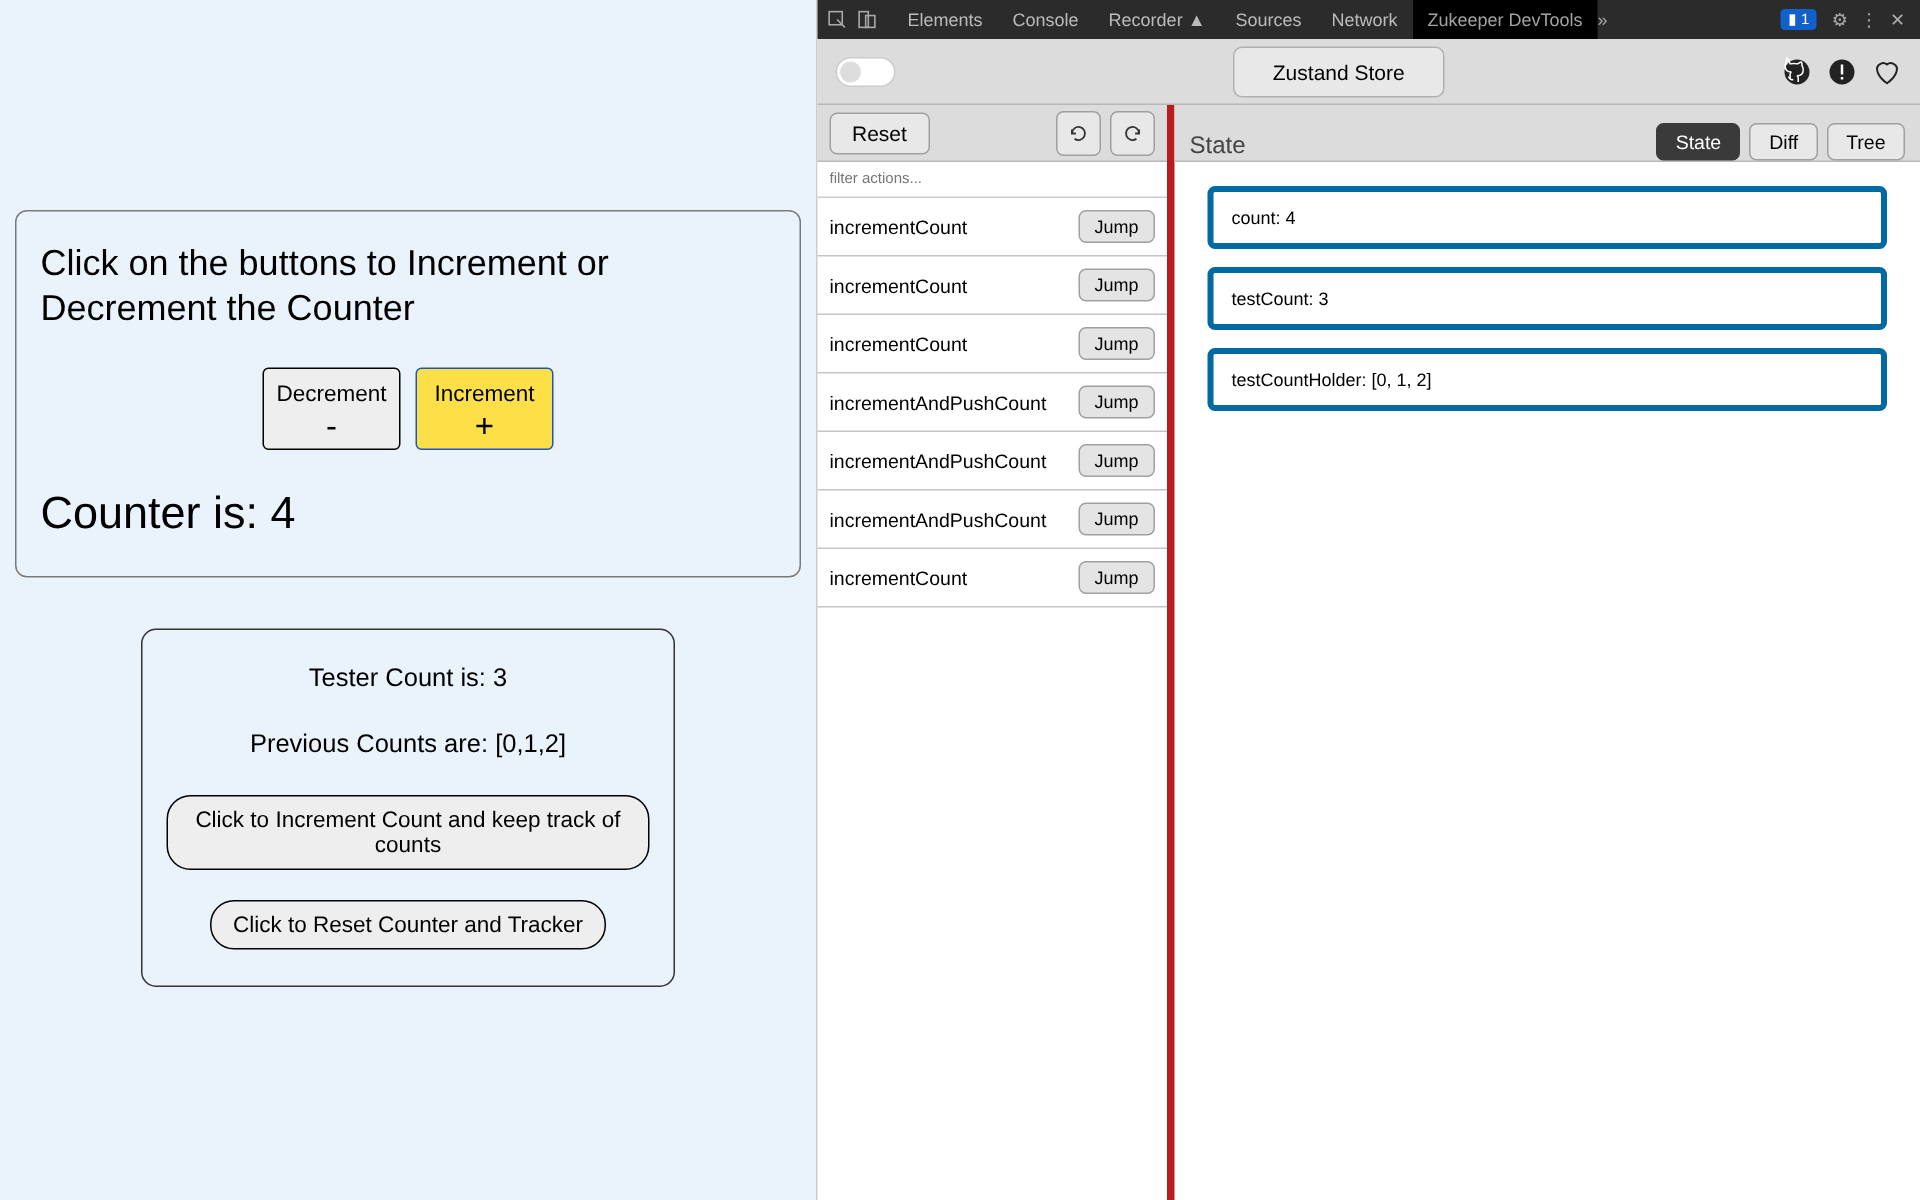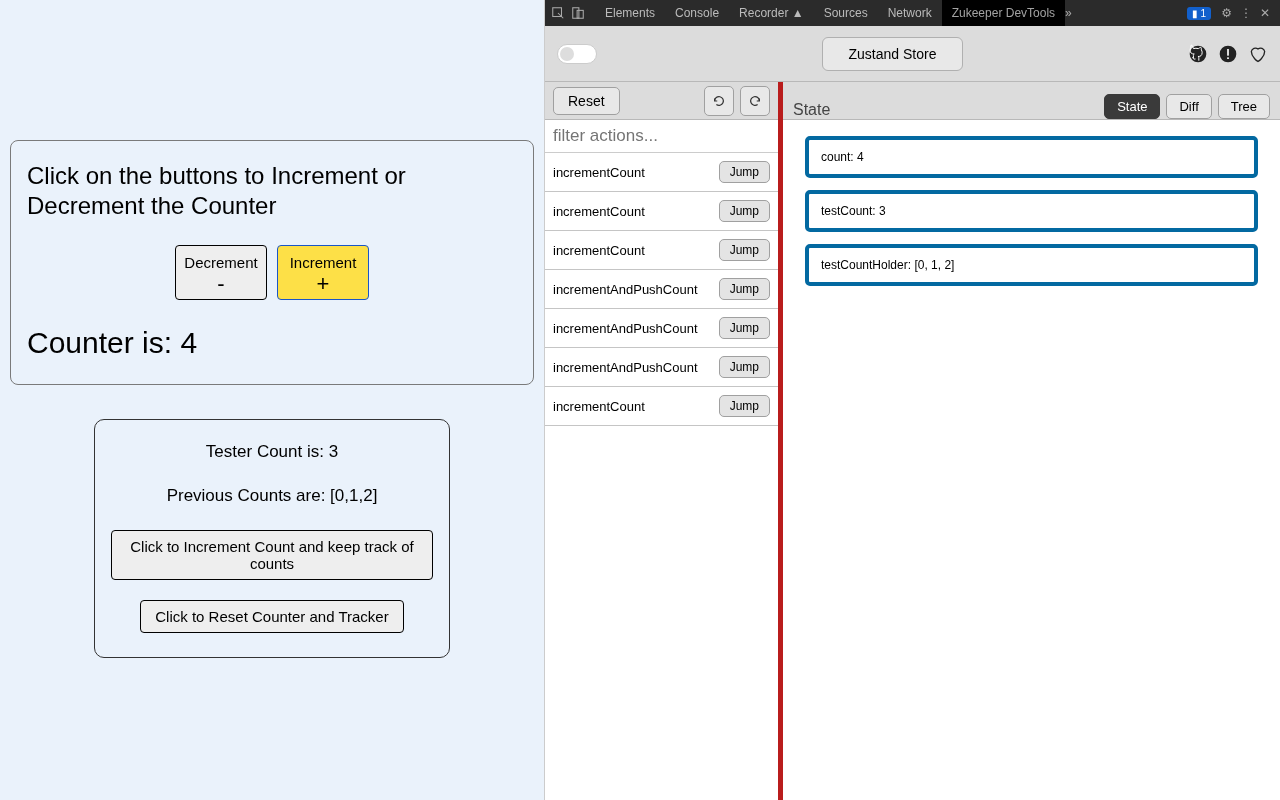--- a/index.html
+++ b/index.html
@@ -57,21 +57,21 @@
     margin: 34px auto 4px auto;
     padding: 22px 16px 24px 16px;
     text-align: center;
     font-size: 17px;
   }
   .card2 p { margin-bottom: 24px; }
   .widebtn {
     display: block;
     margin: 0 auto 20px auto;
     border: 1.5px solid #000;
-    border-radius: 4px;
+    border-radius: 16px;
     background: #eee;
     padding: 7px 14px;
     font-size: 15px;
     cursor: pointer;
   }
   .widebtn:last-child { margin-bottom: 0; }
 
   
   .devtools {
     width: 736px;
@@ -96,21 +96,21 @@
   .dt-tabs .tab.active { background: #000; color: #a3a3a3; }
   .dt-tabs .spacer { flex: 1; }
   .dt-tabs .badge {
     background: #1260cc; color:#fff; font-size:10px; padding:1px 5px;
     border-radius: 3px; margin-right: 6px; display:flex; align-items:center; gap:3px;
   }
   .dt-tabs .icn { margin: 0 4px; cursor:pointer; color:#aaa; }
   .dt-tabs .chev { margin-right:6px; color:#aaa; }
 
   .ext-header {
-    height: 56px;
+    height: 44px;
     background: #dcdcdc;
     display: flex;
     align-items: center;
     padding: 0 12px;
     border-bottom: 1px solid #b8b8b8;
   }
   .toggle {
     width: 40px; height: 20px; background: #fff; border-radius: 10px;
     position: relative; border:1px solid #ccc;
   }
@@ -148,21 +148,21 @@
     background:#e8e8e8; border:1px solid #a0a0a0; border-radius:5px;
     padding: 5px 14px; font-size:14px; cursor:pointer;
   }
   .circ-btn {
     width:30px; height:30px; background:#e8e8e8; border:1px solid #a0a0a0;
     border-radius:5px; cursor:pointer; display:flex; align-items:center; justify-content:center;
   }
   .circ-btn svg { width:14px; height:14px; }
   .filter-input {
     width:100%; border:none; border-bottom:1px solid #ccc;
-    padding:6px 8px; font-size:17px; color:#888; outline:none;
+    padding:6px 8px; font-size:10px; color:#888; outline:none;
   }
   .action-row {
     display:flex; align-items:center; justify-content:space-between;
     padding: 8px 8px; border-bottom:1px solid #c5c5c5; font-size:13px;
   }
   .jump-btn {
     background:#e4e4e4; border:1px solid #a0a0a0; border-radius:5px;
     padding:3px 10px; font-size:12px; cursor:pointer;
   }
 

